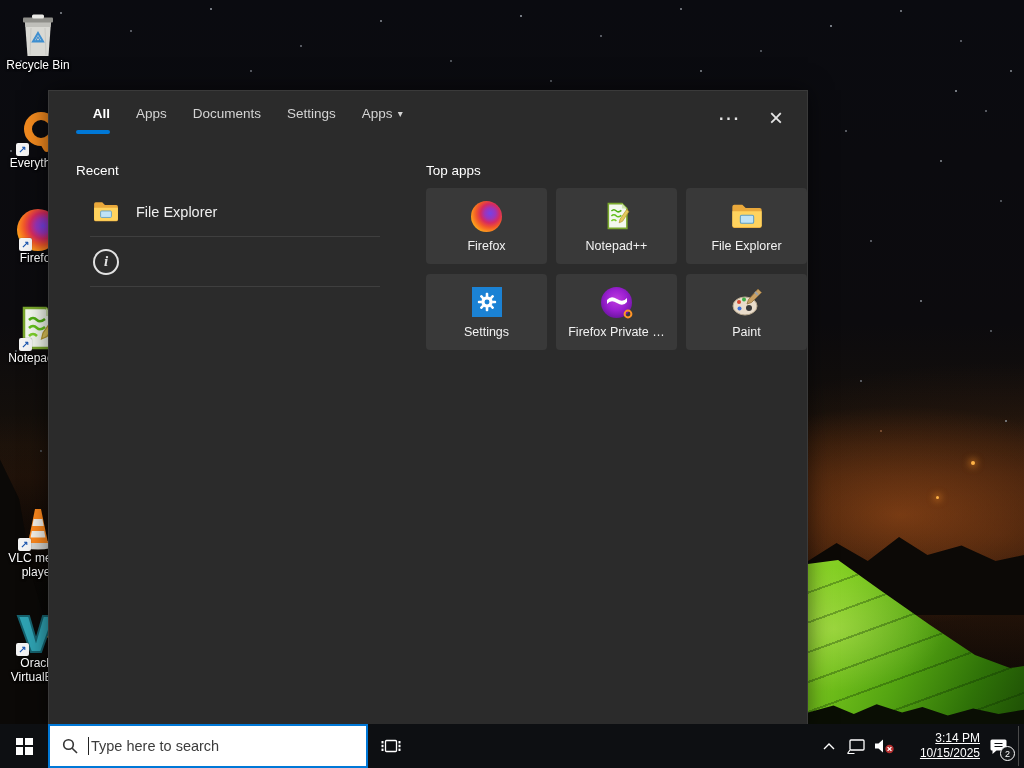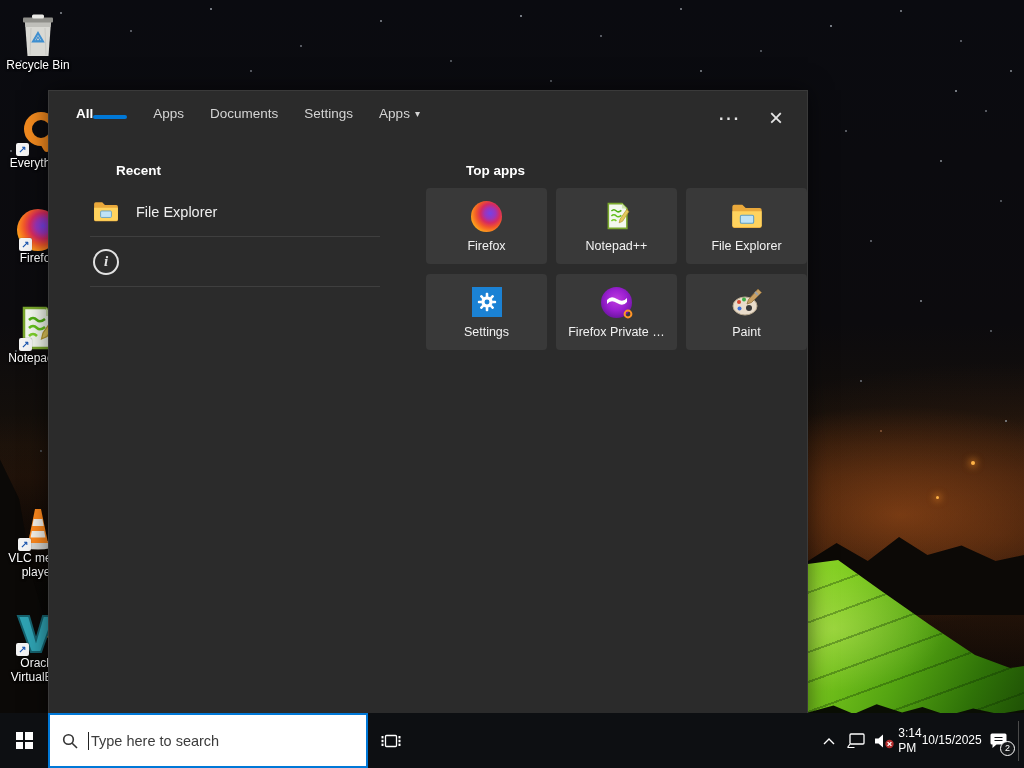--- a/index.html
+++ b/index.html
@@ -46,70 +46,70 @@
   .sc-badge{position:absolute;left:2px;bottom:0;width:13px;height:13px;background:#f4f4f4;border-radius:2px;
     color:#1a56b0;font-size:10px;font-weight:bold;display:flex;align-items:center;justify-content:center;
     box-shadow:0 0 1px rgba(0,0,0,.6);}
   .ff-ball{width:42px;height:42px;border-radius:50%;
     background:radial-gradient(circle at 62% 40%, #7542e5 0%, #9d34b9 20%, #d62a60 36%, #f1562a 52%, #fb8d1e 68%, #ffc21d 84%, #ffd84d 100%);}
 
   
   .panel{position:absolute;left:48px;top:90px;width:760px;height:636px;background:#2b2b2b;z-index:3;
     border:1px solid #3a3a3a;box-shadow:0 0 22px rgba(0,0,0,.55);color:#e8e8e8;}
   .panel-tabs{display:flex;align-items:flex-start;padding:15px 24px 0 27px;height:46px;}
-  .tab{margin-right:26px;font-size:13.5px;color:#d4d4d4;display:flex;align-items:flex-start;cursor:pointer;}
+  .tab{margin-right:26px;font-size:13.5px;color:#d4d4d4;display:flex;flex-direction:column;align-items:flex-end;cursor:pointer;}
   .tab .dd{margin-left:5px;font-size:10px;color:#d4d4d4;}
   .tab-inner{display:flex;align-items:center;}
   .tab.active{color:#fff;font-weight:bold;}
   .tab-underline{width:34px;height:4px;border-radius:2px;background:#0078d7;margin-top:9px;}
   .hdr-actions{margin-left:auto;display:flex;align-items:center;gap:28px;}
   .hdr-btn{color:#e4e4e4;cursor:pointer;line-height:1;}
   .hdr-btn.opts{font-size:16px;letter-spacing:2px;font-weight:bold;padding-top:2px;}
   .hdr-btn.close{font-size:24px;font-weight:400;}
   .panel-body{display:flex;padding:26px 0 0 27px;}
   .col-recent{width:330px;}
-  .sec-heading{font-size:13.5px;font-weight:bold;color:#fff;margin-bottom:10px;margin-left:40px;}
+  .sec-heading{font-size:13.5px;font-weight:normal;color:#fff;margin-bottom:10px;}
   .recent-item{display:flex;align-items:center;height:47px;cursor:pointer;}
   .ri-icon{width:40px;margin-left:10px;display:flex;align-items:center;justify-content:center;}
   .ri-label{margin-left:10px;font-size:14.5px;color:#f0f0f0;white-space:nowrap;}
   .sep{height:1px;background:#3f3f3f;margin:1px 8px 1px 14px;}
   .info-circle{width:26px;height:26px;border:2px solid #e2e2e2;border-radius:50%;color:#e2e2e2;
     display:flex;align-items:center;justify-content:center;font-size:15px;font-family:"Liberation Serif",serif;font-style:italic;font-weight:bold;}
   .run-box{width:30px;height:30px;background:#232323;border:1px solid #3e3e3e;display:flex;align-items:center;justify-content:center;}
   .col-apps{margin-left:28px;padding-left:10px;}
   .tiles{display:grid;grid-template-columns:repeat(3,121px);gap:10px 9px;}
   .tile{width:121px;height:76px;background:#393939;border-radius:4px;display:flex;flex-direction:column;
     align-items:center;cursor:pointer;}
   .tile-icon{height:32px;margin-top:12px;display:flex;align-items:center;justify-content:center;}
   .tile-label{font-size:12.5px;color:#f2f2f2;margin-top:7px;max-width:110px;white-space:nowrap;overflow:hidden;}
   .ff-ball.small{width:31px;height:31px;}
   .settings-sq{width:30px;height:30px;background:#1b82d4;display:flex;align-items:center;justify-content:center;}
   .private-ball{position:relative;width:31px;height:31px;border-radius:50%;
     background:radial-gradient(circle at 50% 42%, #c03be0 0%, #9a1fd0 45%, #6d15a1 78%, #57138b 100%);
     display:flex;align-items:center;justify-content:center;}
 
   
-  .taskbar{position:absolute;left:0;bottom:0;width:1024px;height:55px;background:#0d0f12;z-index:5;
-    display:flex;align-items:stretch;color:#fff;}
+  .taskbar{position:absolute;left:0;bottom:0;width:1024px;height:44px;background:#0d0f12;z-index:5;
+    display:flex;align-items:stretch;color:#fff;text-decoration:underline;}
   .start-btn{width:48px;display:flex;align-items:center;justify-content:center;cursor:pointer;}
   .winlogo{width:17px;height:17px;display:grid;grid-template-columns:1fr 1fr;grid-template-rows:1fr 1fr;gap:2px;}
   .winlogo span{background:#fdfdfd;}
   .tb-search{width:320px;background:#fff;border:2px solid #0078d7;display:flex;align-items:center;padding-left:12px;}
   .tb-caret{width:1px;height:18px;background:#222;margin:0 2px 0 10px;}
   .tb-input{flex:1;border:none;outline:none;font-size:14.5px;color:#111;background:transparent;
     font-family:"Liberation Sans",sans-serif;padding:0;}
   .tb-input::placeholder{color:#3c3c3c;opacity:1;}
   .taskview-btn{width:46px;display:flex;align-items:center;justify-content:center;cursor:pointer;}
   .tb-spacer{flex:1;}
   .tray{display:flex;align-items:center;}
   .tray-btn{height:40px;display:flex;align-items:center;justify-content:center;cursor:pointer;}
   .tray-btn.chev{width:26px;}
   .tray-btn.net{width:28px;}
   .tray-btn.vol{width:30px;position:relative;}
-  .clock{width:80px;display:flex;flex-direction:row;align-items:center;justify-content:center;
+  .clock{width:80px;display:flex;flex-direction:column;align-items:flex-end;justify-content:center;
     font-size:12px;line-height:15px;cursor:default;}
   .action-btn{width:38px;position:relative;}
   .badge{position:absolute;right:3px;bottom:5px;width:15px;height:15px;border-radius:50%;
     background:#16181a;border:1px solid #fff;color:#fff;font-size:9px;
     display:flex;align-items:center;justify-content:center;}
   .show-desktop{width:6px;border-left:1px solid #4a4a4a;height:40px;cursor:pointer;}
 </style>
 </head>
 <body>
 

